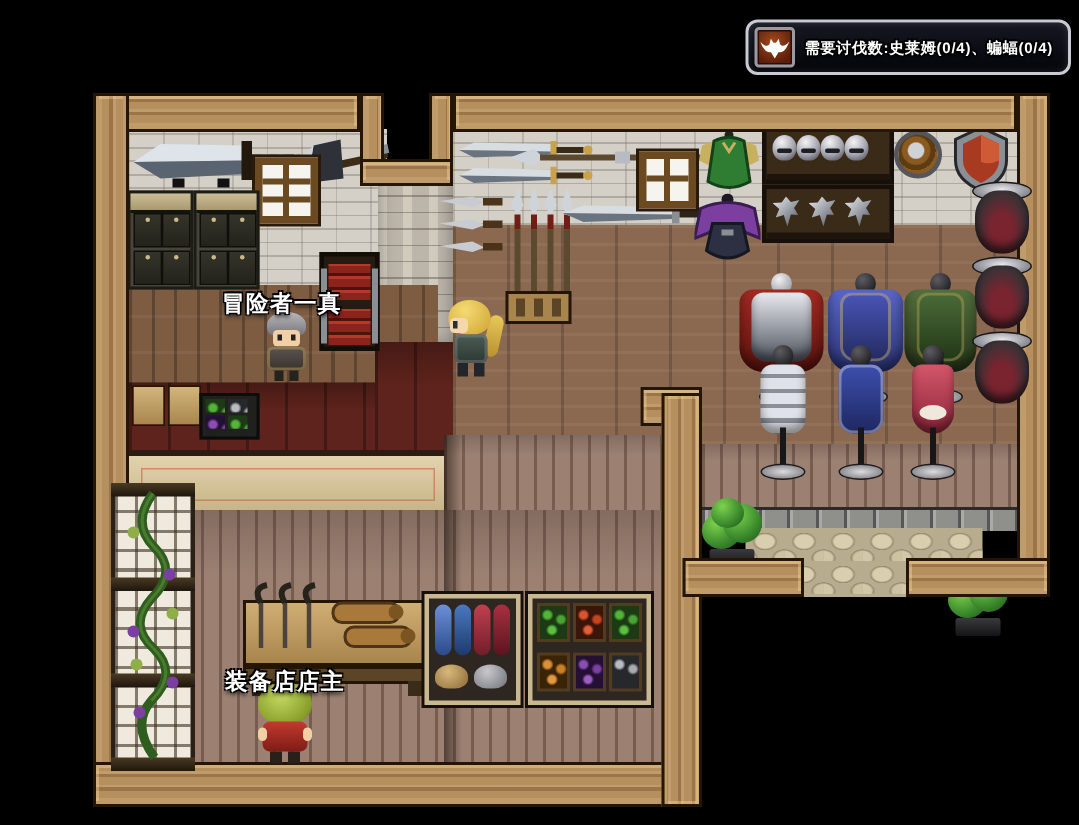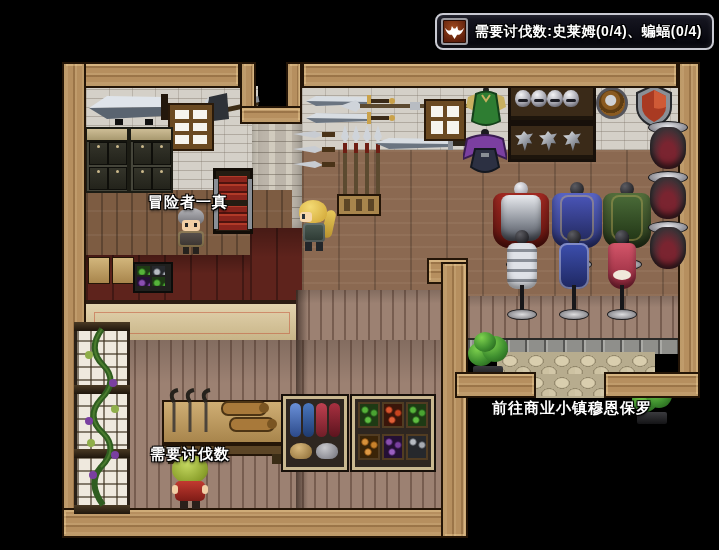--- a/index.html
+++ b/index.html
@@ -40,21 +40,21 @@
   .cobble{background-color:#b7ac8e;
     background-image:radial-gradient(ellipse 11px 8px at 13px 9px, #d9ceae 55%, #8f8468 70%, transparent 74%),
                      radial-gradient(ellipse 11px 8px at 0px 20px, #d2c7a8 55%, #8f8468 70%, transparent 74%),
                      radial-gradient(ellipse 11px 8px at 26px 20px, #cdc2a2 55%, #8f8468 70%, transparent 74%);
     background-size:26px 22px;}
   .seam{background:linear-gradient(90deg, rgba(20,10,6,.55), rgba(20,10,6,0));}
   
   #banner{display:flex;align-items:center;gap:7px;padding:3px 10px 3px 4px;
     border:2px solid #c9cad2;border-radius:8px;background:linear-gradient(#171722,#04040a);
     box-shadow:0 0 0 2px #000, inset 0 0 6px rgba(255,255,255,.12);z-index:9;}
-  #banner .txt{color:#fff;font-size:14px;font-weight:bold;letter-spacing:.5px;white-space:nowrap;
+  #banner .txt{color:#fff;font-size:10px;font-weight:bold;letter-spacing:.5px;white-space:nowrap;
     text-shadow:-1px -1px 0 #000,1px -1px 0 #000,-1px 1px 0 #000,1px 1px 0 #000,0 2px 2px #000;}
   .hud-icon{width:27px;height:27px;border:2px solid #9a9aa0;border-radius:3px;box-sizing:border-box;
     background:radial-gradient(circle at 45% 35%, #a04a1e, #5c1d0a 75%);display:flex;align-items:center;justify-content:center;
     box-shadow:inset 0 0 0 1px #2a0d04;}
   
   .map-label{color:#fff;font-size:15px;font-weight:bold;letter-spacing:1px;white-space:nowrap;z-index:6;
     text-shadow:-1px -1px 0 #000,1px -1px 0 #000,-1px 1px 0 #000,1px 1px 0 #000,0 2px 3px rgba(0,0,0,.9);}
   
   .window{background:#f6f4ee;border:5px solid #6b4a22;box-sizing:border-box;box-shadow:0 0 0 2px #2a1a0a;}
   .window .bars{position:absolute;inset:0;
@@ -472,24 +472,23 @@
     <div class="abs" style="left:108px;top:400px;width:40px;height:58px;z-index:4;">
       <div class="abs" style="left:2px;top:0;width:36px;height:28px;border-radius:50% 50% 46% 46%;background:radial-gradient(circle at 42% 30%,#c6da62,#8ba02c 70%,#66781e);"></div>
       <div class="abs" style="left:5px;top:26px;width:30px;height:20px;background:linear-gradient(#c23a30,#7e1c16);border-radius:5px;"></div>
       <div class="abs" style="left:2px;top:30px;width:6px;height:9px;background:#f2cfa5;border-radius:3px;"></div>
       <div class="abs" style="left:32px;top:30px;width:6px;height:9px;background:#f2cfa5;border-radius:3px;"></div>
       <div class="abs" style="left:10px;top:46px;width:8px;height:8px;background:#2a201a;"></div>
       <div class="abs" style="left:22px;top:46px;width:8px;height:8px;background:#2a201a;"></div>
     </div>
 
     <div class="abs map-label" style="left:86px;top:138px;">冒险者一真</div>
-    <div class="abs map-label" style="left:88px;top:390px;">需要讨伐数</div>
+    <div class="abs map-label" style="left:88px;top:390px;">装备店店主</div>
   </div>
 
-  <div class="abs map-label" style="left:492px;top:399px;">前往商业小镇穆恩保罗</div>
 
   <div id="banner" class="abs" style="top:13px;right:5px;">
     <div class="hud-icon">
       <svg width="21" height="16" viewBox="0 0 24 18">
         <path d="M1,4 C4,8 7,8 8,6 L9,2 L11,5 L13,5 L15,2 L16,6 C17,8 20,8 23,4 C21,10 18,13 15,12 L12,17 L9,12 C6,13 3,10 1,4 Z" fill="#ffffff"></path>
       </svg>
     </div>
     <span class="txt">需要讨伐数:史莱姆(0/4)、蝙蝠(0/4)</span>
   </div>
 </div>

